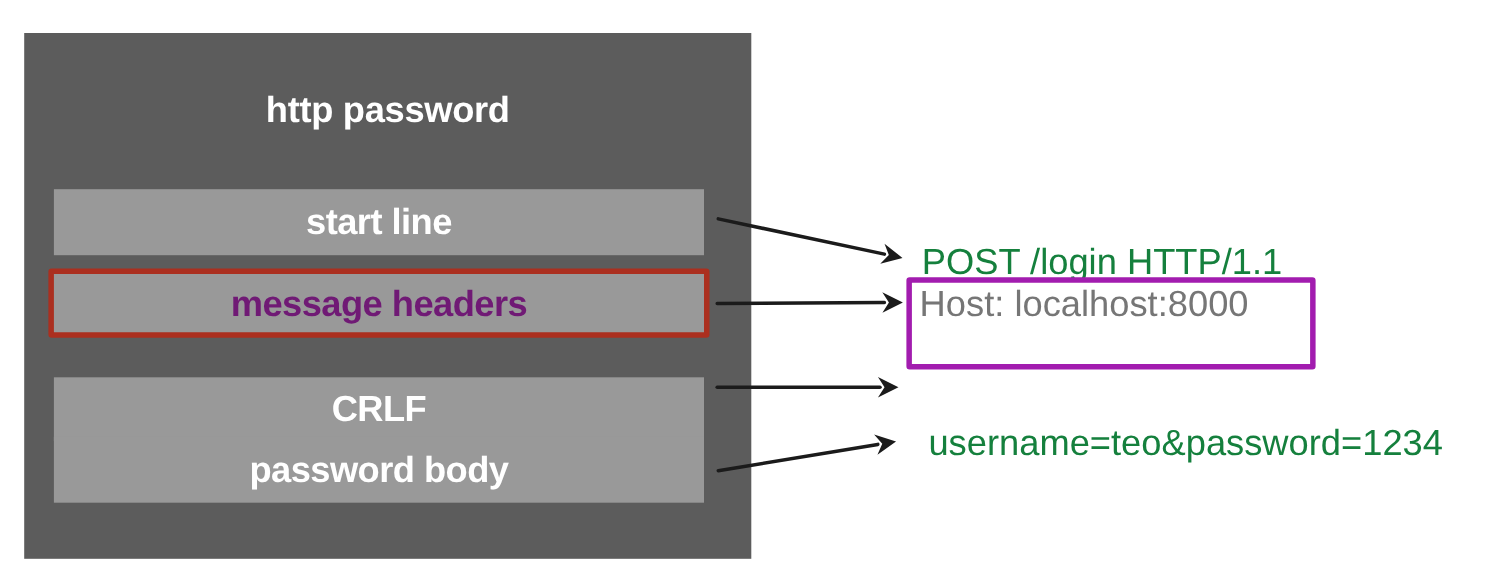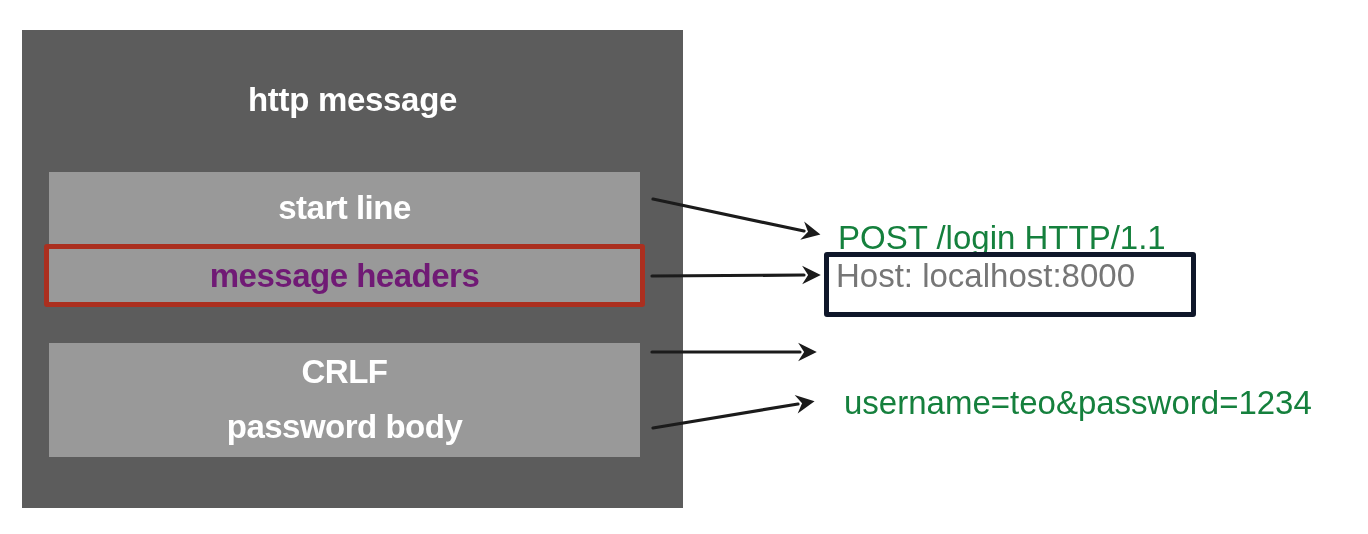--- a/index.html
+++ b/index.html
@@ -34,21 +34,21 @@
     width: 591px;
     background: #999999;
     display: flex;
     align-items: center;
     justify-content: center;
     color: #ffffff;
     font-size: 33px;
     font-weight: bold;
     letter-spacing: -0.5px;
   }
-  .bar-start-line   { top: 142px; height: 72px; }
+  .bar-start-line   { top: 142px; height: 60px; }
   .bar-crlf         { top: 292px; height: 58px; margin-top: 21px; }
   .bar-message-body { top: 367px; height: 60px; }
   .bar-headers-wrap {
     position: absolute;
     left: 22px; top: 214px;
     width: 601px; height: 63px;
     box-sizing: border-box;
     border: 5px solid #ab2f1f;
     border-radius: 3px;
     background: #999999;
@@ -73,38 +73,38 @@
     color: #15803d;
     font-size: 33px;
     line-height: 34px;
     white-space: nowrap;
   }
   .example-start-line { left: 838px; top: 221px; }
   .example-body       { left: 844px; top: 386px; }
   .example-headers-box {
     position: absolute;
     left: 824px; top: 252px;
-    width: 372px; height: 65px;
+    width: 372px; height: 84px;
     box-sizing: border-box;
-    border: 5px solid #0f172a;
+    border: 5px solid #a21caf;
     border-radius: 3px;
     padding: 1px 0 0 7px;
     color: #767676;
     font-size: 33px;
     line-height: 36px;
     white-space: nowrap;
   }
 </style>
 </head>
 <body>
 
 <div class="stage">
 
   <div class="panel">
-    <div class="panel-title">http message</div>
+    <div class="panel-title">http password</div>
 
     <div class="bar bar-start-line">
       <span>start line</span>
     </div>
 
     <div class="bar-headers-wrap">
       <span>message headers</span>
     </div>
 
     <div class="bar bar-crlf">

